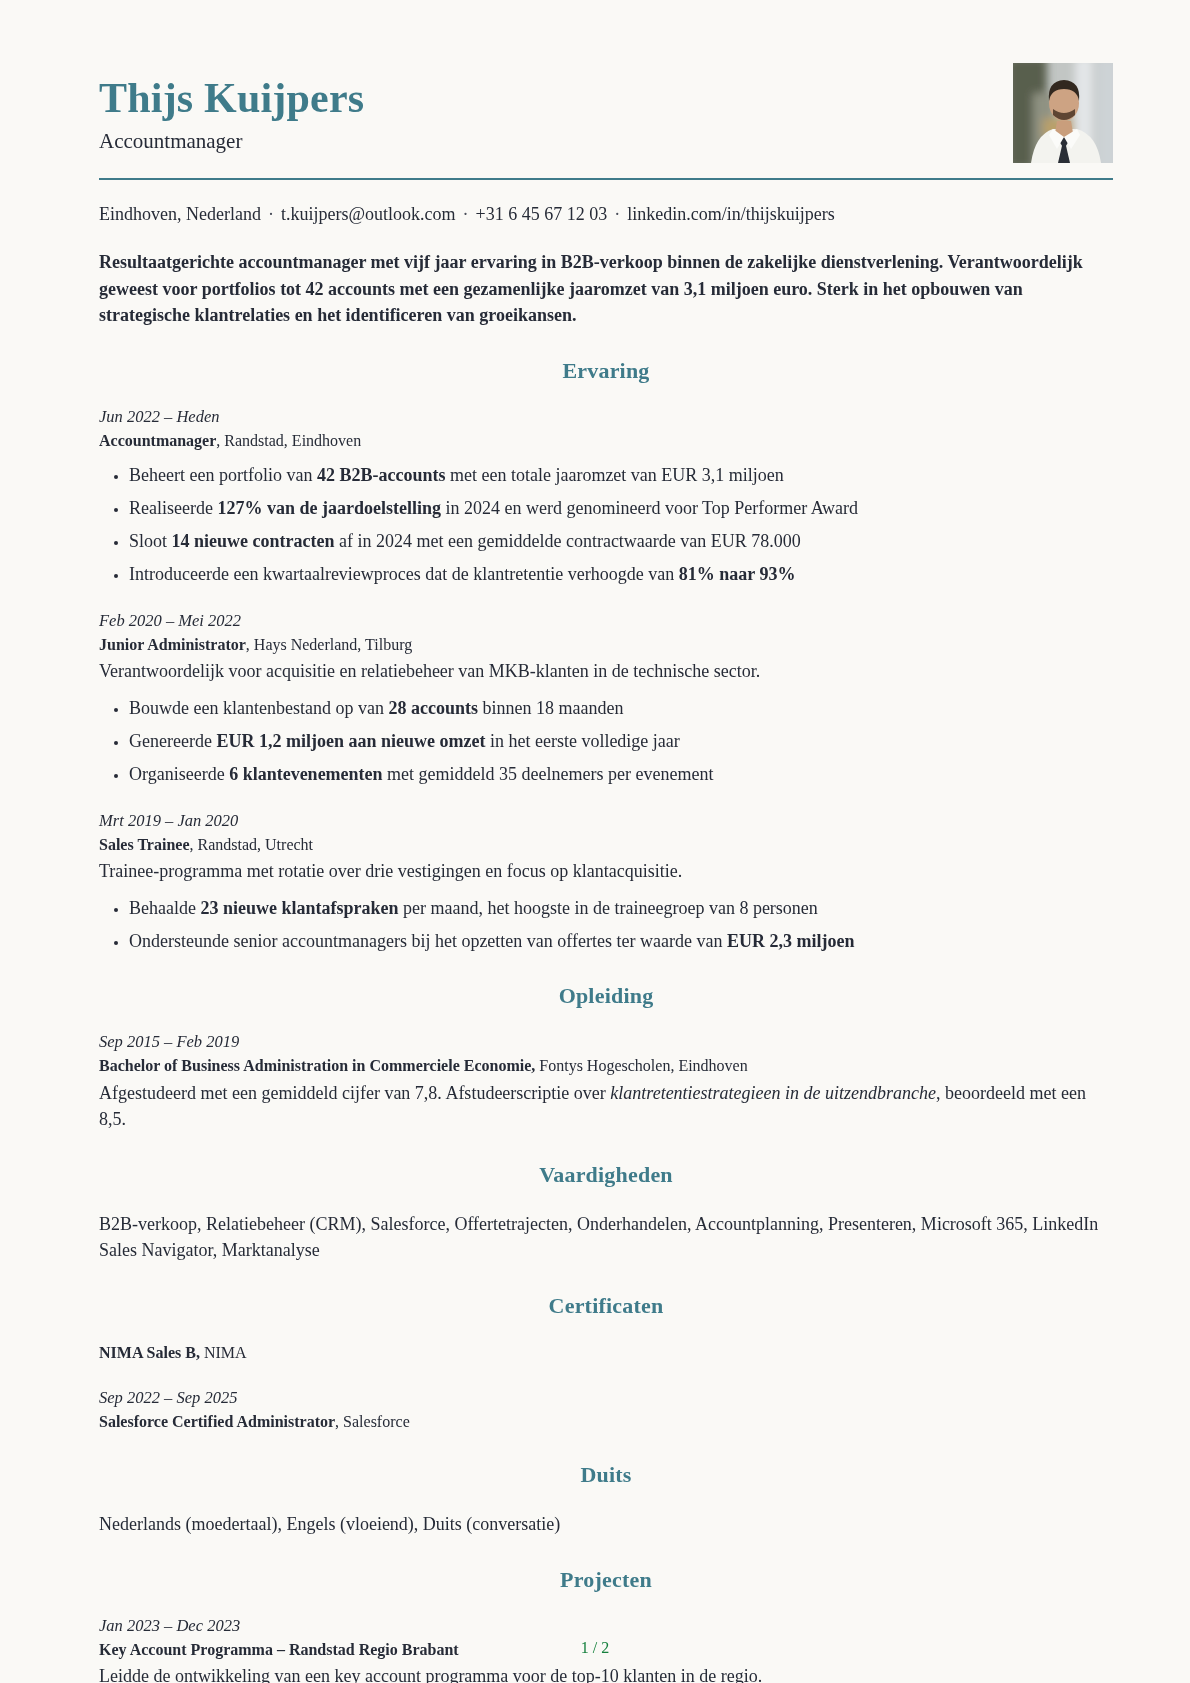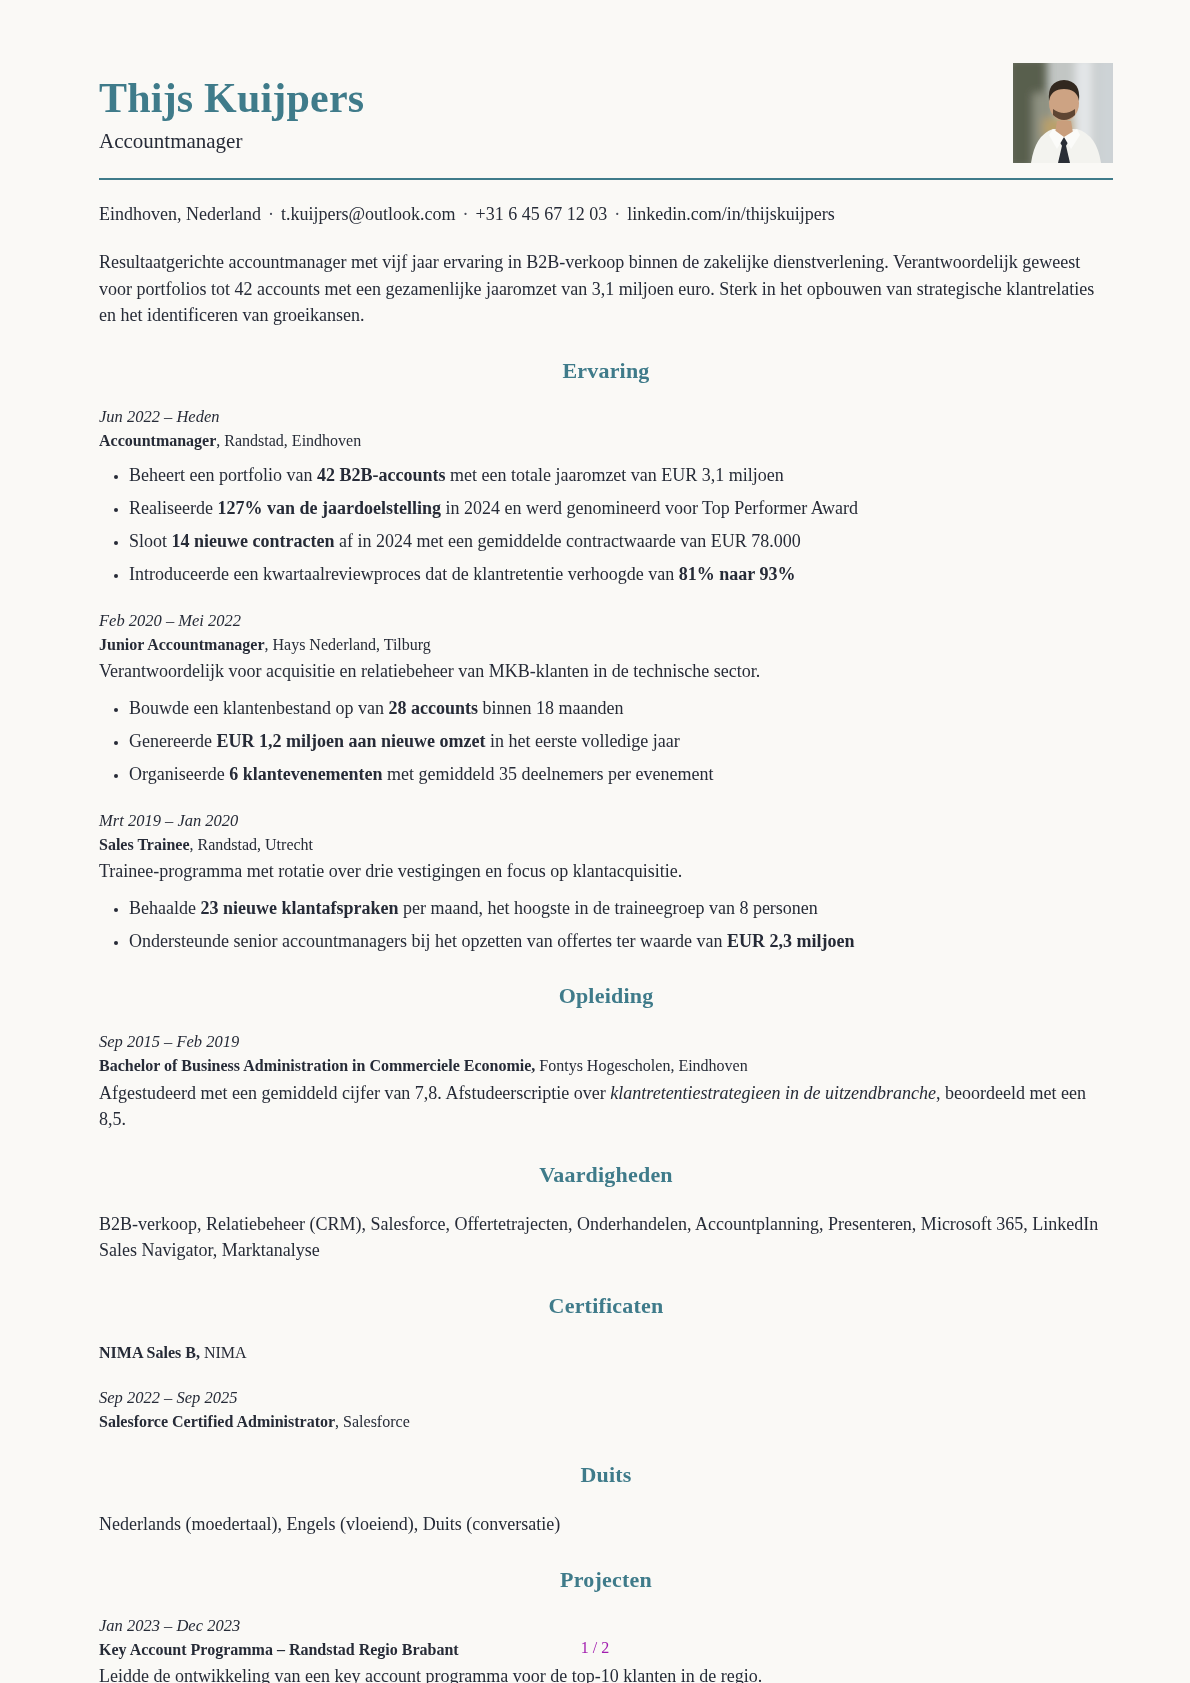--- a/index.html
+++ b/index.html
@@ -29,21 +29,21 @@
     font-weight: 700;
     color: var(--accent, #3f7b8a);
     letter-spacing: 0.2px;
   }
   .job-title { margin-top: 9px; font-size: 21px; color: #262b37; }
   .photo { width: 100px; height: 100px; flex: 0 0 100px; margin-top: 3px; overflow: hidden; }
   .photo svg { display: block; width: 100%; height: 100%; }
   .rule { border: none; border-top: 2px solid var(--accent, #3f7b8a); margin: 15px 0 0 0; }
   .contact { margin-top: 24px; font-size: 18px; }
   .contact .sep { padding: 0 7px; color: #4a4f5a; }
-  .summary { margin: 24px 0 12px 0; font-size: 18px; line-height: 1.48; }
+  .summary { margin: 24px 0 12px 0; font-size: 18px; line-height: 1.48; font-weight: bold; }
   
   h2.section-title {
     margin: 29px 0 6px 0;
     font-size: 22px;
     font-weight: 700;
     color: var(--accent, #3f7b8a);
     letter-spacing: 0.2px;
     text-align: center;
   }
   .entry { margin-top: 23px; }
@@ -55,21 +55,21 @@
   .entry li::marker { font-size: 15px; }
   .b { font-weight: 700; }
   .i { font-style: italic; }
   
   .page-number {
     position: absolute;
     left: 0; right: 0;
     bottom: 26px;
     text-align: center;
     font-size: 16px;
-    color: #a21caf;
+    color: #15803d;
   }
 </style>
 </head>
 <body style="--accent: #3f7b8a; color: rgb(38, 43, 55); background: rgb(250, 249, 246);">
 
 <div class="page">
 
   <div class="header">
     <div class="header-left">
       <h1 class="name">Thijs Kuijpers</h1>
@@ -119,21 +119,21 @@
           <p class="entry-heading"><span class="b">Accountmanager</span><span>, Randstad, Eindhoven</span></p>
           <ul>
             <li><span>Beheert een portfolio van </span><span class="b">42 B2B-accounts</span><span> met een totale jaaromzet van EUR 3,1 miljoen</span></li>
             <li><span>Realiseerde </span><span class="b">127% van de jaardoelstelling</span><span> in 2024 en werd genomineerd voor Top Performer Award</span></li>
             <li><span>Sloot </span><span class="b">14 nieuwe contracten</span><span> af in 2024 met een gemiddelde contractwaarde van EUR 78.000</span></li>
             <li><span>Introduceerde een kwartaalreviewproces dat de klantretentie verhoogde van </span><span class="b">81% naar 93%</span></li>
           </ul>
         </div>
         <div class="entry">
           <div class="entry-date">Feb 2020 – Mei 2022</div>
-          <p class="entry-heading"><span class="b">Junior Accountmanager</span><span>, Hays Nederland, Tilburg</span></p>
+          <p class="entry-heading"><span class="b">Junior Administrator</span><span>, Hays Nederland, Tilburg</span></p>
           <p class="entry-desc"><span>Verantwoordelijk voor acquisitie en relatiebeheer van MKB-klanten in de technische sector.</span></p>
           <ul>
             <li><span>Bouwde een klantenbestand op van </span><span class="b">28 accounts</span><span> binnen 18 maanden</span></li>
             <li><span>Genereerde </span><span class="b">EUR 1,2 miljoen aan nieuwe omzet</span><span> in het eerste volledige jaar</span></li>
             <li><span>Organiseerde </span><span class="b">6 klantevenementen</span><span> met gemiddeld 35 deelnemers per evenement</span></li>
           </ul>
         </div>
         <div class="entry">
           <div class="entry-date">Mrt 2019 – Jan 2020</div>
           <p class="entry-heading"><span class="b">Sales Trainee</span><span>, Randstad, Utrecht</span></p>

